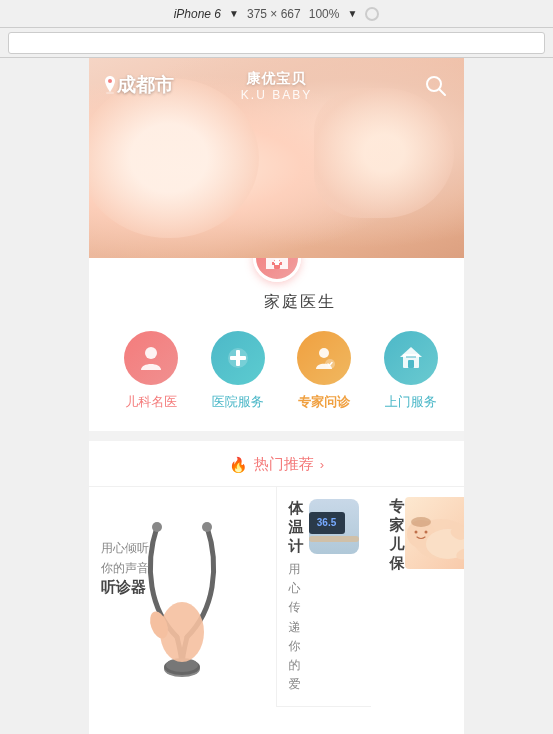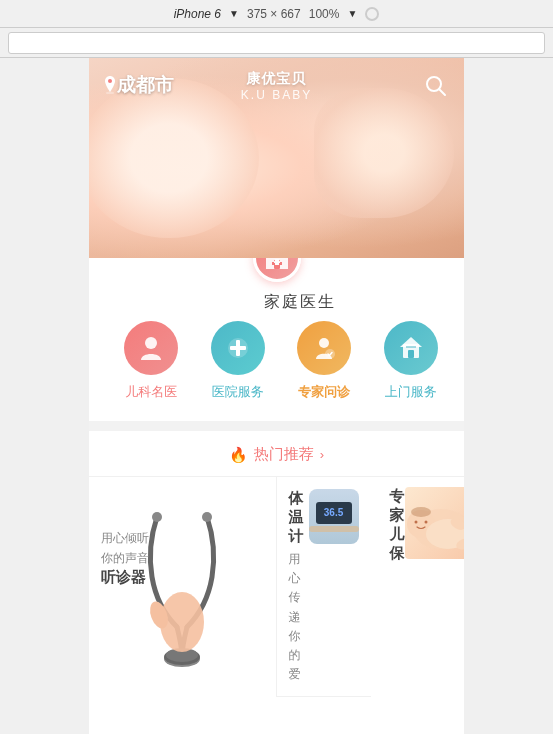--- a/index.html
+++ b/index.html
@@ -169,21 +169,21 @@
       border-radius: 50%;
       display: flex; align-items: center; justify-content: center;
       box-shadow: 0 2px 8px rgba(244,124,124,0.4);
       border: 3px solid white;
     }
 
     .medical-title {
       text-align: center;
       font-size: 16px;
       color: #444;
-      margin-bottom: 8px;
+      margin-bottom: 18px;
       letter-spacing: 2px;
       padding-left: 47px;
     }
 
     .medical-icons-row {
       display: flex;
       justify-content: space-around;
       padding: 0 10px;
       margin-left: 9px;
     }
@@ -242,21 +242,21 @@
     .section-header .chevron {
       font-size: 13px;
       color: #f47c7c;
     }
 
     
     .thermo-device {
       width: 55px; height: 55px;
       background: linear-gradient(180deg, #c8d8e8 0%, #b0c8d8 100%);
       border-radius: 8px;
-      display: flex; flex-direction: column; align-items: center; justify-content: center;
+      display: flex; flex-direction: column; justify-content: center;
       gap: 2px;
     }
 
     .thermo-screen {
       width: 36px; height: 22px;
       background: #2a3a4a;
       border-radius: 3px;
       display: flex; align-items: center; justify-content: center;
       font-size: 10px; color: #7af; font-weight: bold;
     }

